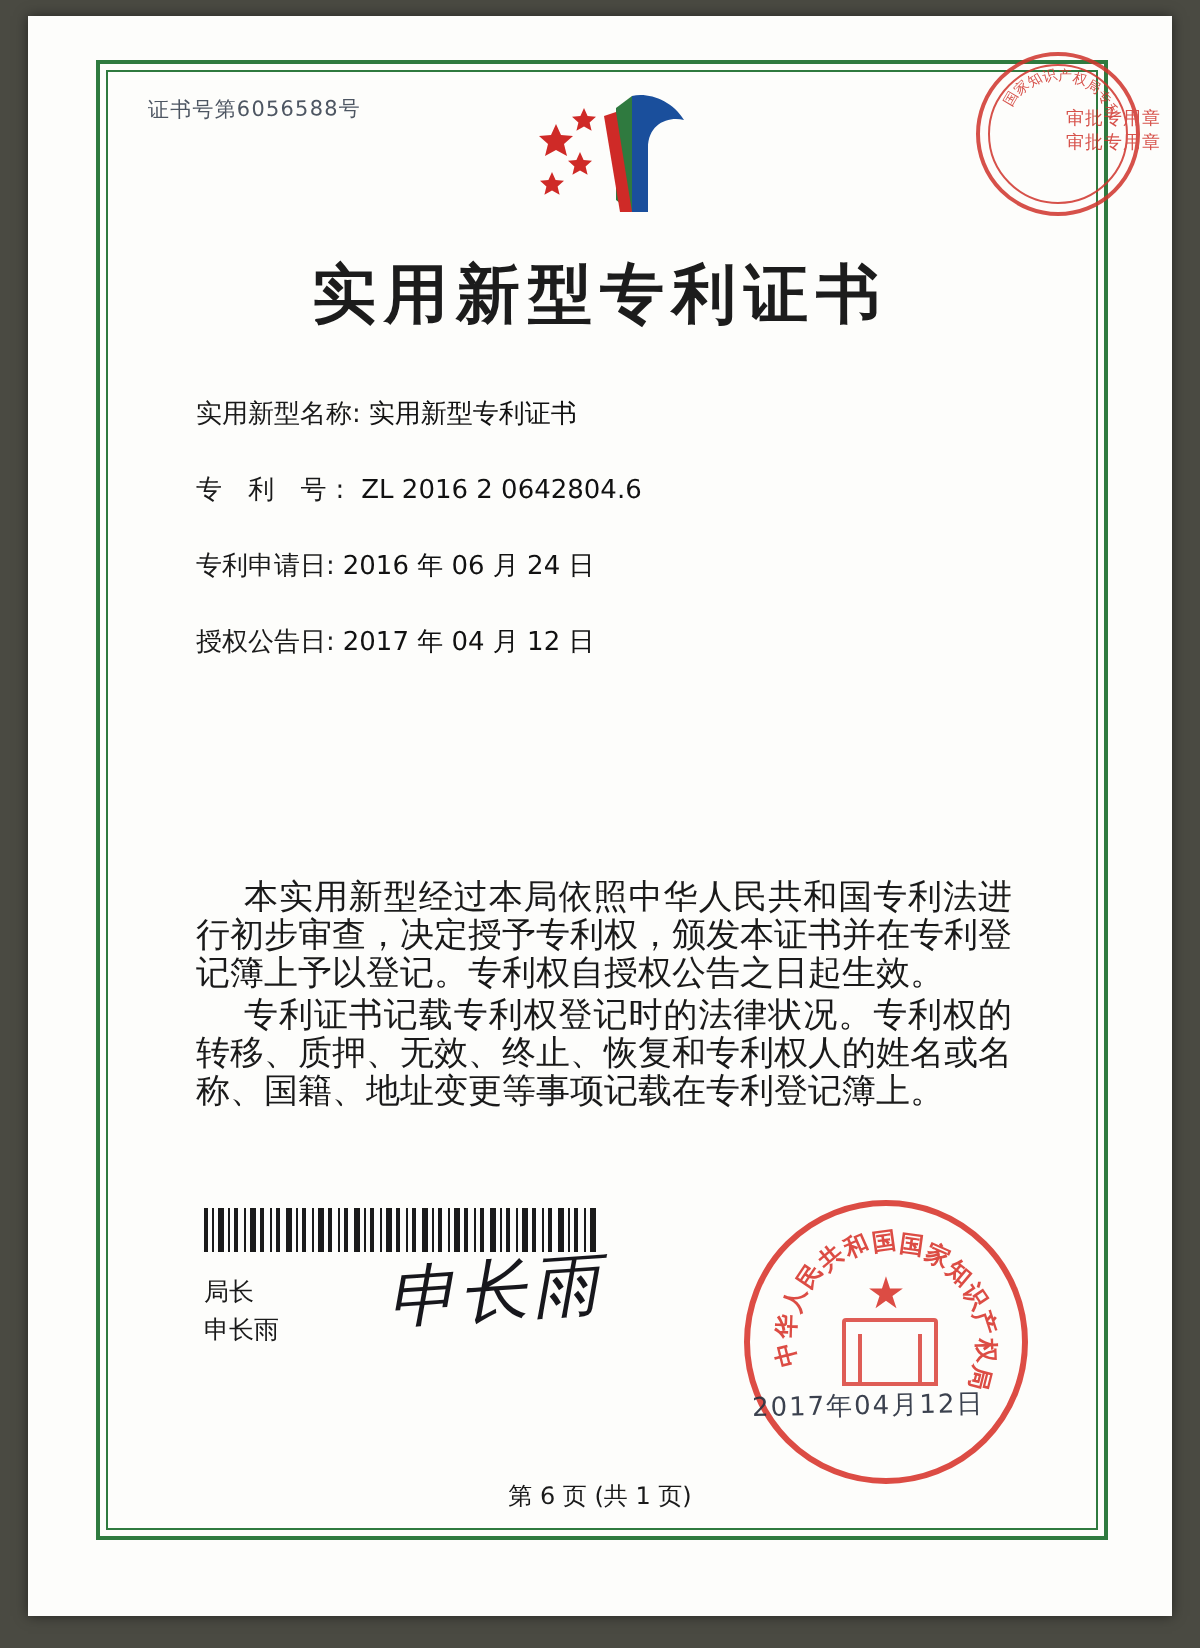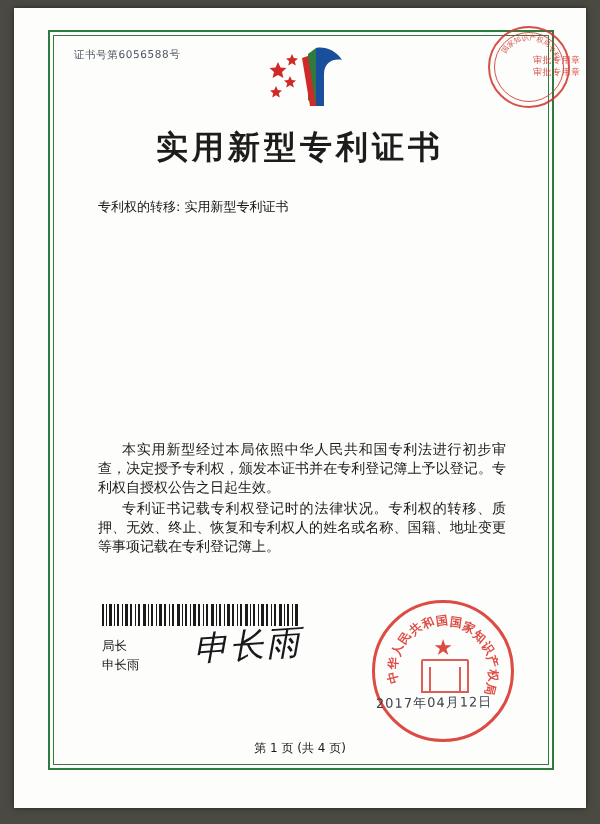--- a/index.html
+++ b/index.html
@@ -139,21 +139,21 @@
   .field-value {
     margin-left: 4px;
     color: #111;
   }
   
   .body-text {
     position: absolute;
     left: 84px;
     top: 432px;
     width: 408px;
-    font-size: 14px;
+    font-size: 17px;
     line-height: 19px;
     color: #1a1a1a;
     text-align: justify;
   }
   .body-text p {
     margin: 0 0 2px 0;
     text-indent: 24px;
   }
   
   .barcode {
@@ -317,22 +317,34 @@
     <div class="center-text">
       <div>审批专用章</div>
       <div>审批专用章</div>
     </div>
   </div>
 
   <div class="title">实用新型专利证书</div>
 
   <div class="fields">
     <div class="field-row">
-      <span class="field-label">专利权的转移:</span>
+      <span class="field-label">实用新型名称:</span>
       <span class="field-value">实用新型专利证书</span>
+    </div>
+    <div class="field-row">
+      <span class="field-label spaced">专 利 号:</span>
+      <span class="field-value">ZL 2016 2 0642804.6</span>
+    </div>
+    <div class="field-row">
+      <span class="field-label">专利申请日:</span>
+      <span class="field-value">2016 年 06 月 24 日</span>
+    </div>
+    <div class="field-row">
+      <span class="field-label">授权公告日:</span>
+      <span class="field-value">2017 年 04 月 12 日</span>
     </div>
   </div>
 
   <div class="body-text">
     <p>本实用新型经过本局依照中华人民共和国专利法进行初步审查，决定授予专利权，颁发本证书并在专利登记簿上予以登记。专利权自授权公告之日起生效。</p>
     <p>专利证书记载专利权登记时的法律状况。专利权的转移、质押、无效、终止、恢复和专利权人的姓名或名称、国籍、地址变更等事项记载在专利登记簿上。</p>
   </div>
 
   <div class="barcode">
     <i style="left:0px;width:2px"></i>
@@ -407,15 +419,15 @@
       <span style="transform:rotate(40deg) translate(0,-58px);">知</span>
       <span style="transform:rotate(56deg) translate(0,-58px);">识</span>
       <span style="transform:rotate(72deg) translate(0,-58px);">产</span>
       <span style="transform:rotate(88deg) translate(0,-58px);">权</span>
       <span style="transform:rotate(104deg) translate(0,-58px);">局</span>
     </div>
   </div>
 
   <div class="date-stamp">2017年04月12日</div>
 
-  <div class="footer">第 1 页 (共 4 页)</div>
+  <div class="footer">第 6 页 (共 1 页)</div>
 
 </div>
 
 </body></html>

